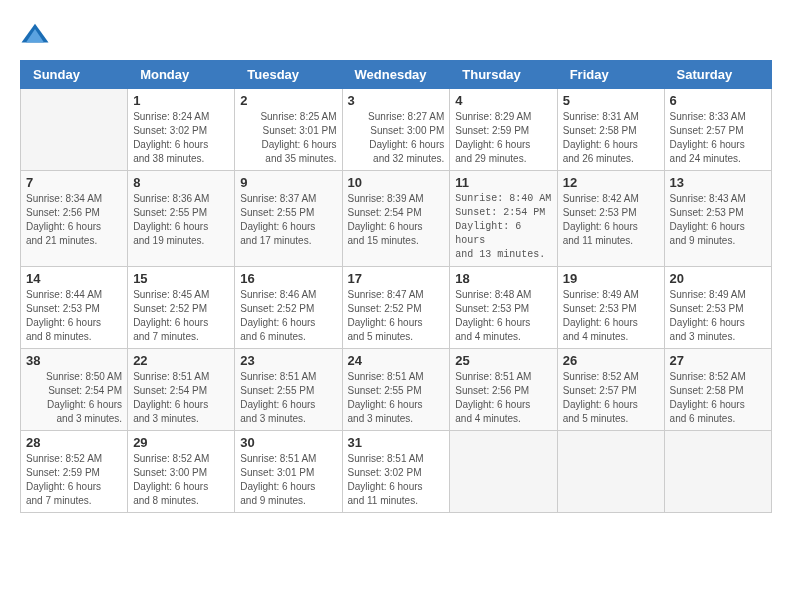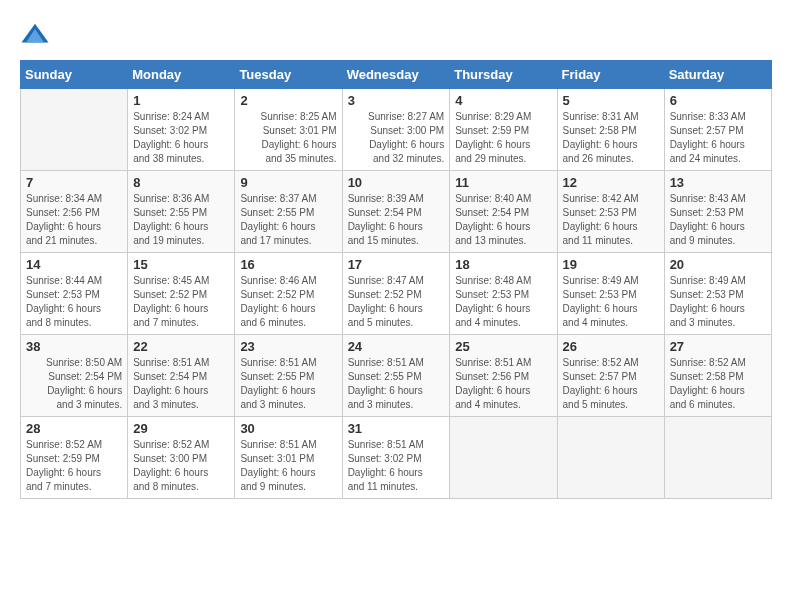--- a/index.html
+++ b/index.html
@@ -47,21 +47,21 @@
       color: #333;
     }
     table {
       width: 100%;
       border-collapse: collapse;
       font-size: 11px;
     }
     thead tr th {
       background-color: #3a7abf;
       color: white;
-      padding: 6px 4px;
+      padding: 6px 12px;
       text-align: left;
       font-size: 13px;
       font-weight: bold;
       border: 1px solid #3a7abf;
     }
     tbody tr td {
       border: 1px solid #ccc;
       padding: 4px 5px;
       vertical-align: top;
       width: 108px;
@@ -189,21 +189,21 @@
         </td>
         <td>
           <span class="day-number">10</span>
           <div class="day-detail" style="white-space: pre-line;">Sunrise: 8:39 AM
 Sunset: 2:54 PM
 Daylight: 6 hours
 and 15 minutes.</div>
         </td>
         <td>
           <span class="day-number">11</span>
-          <div class="day-detail" style="white-space: pre-line;">Sunrise: 8:40 AM
+          <div class="day-detail" style="white-space: pre-line; font-family: Liberation Mono, monospace;">Sunrise: 8:40 AM
 Sunset: 2:54 PM
 Daylight: 6 hours
 and 13 minutes.</div>
         </td>
         <td>
           <span class="day-number">12</span>
           <div class="day-detail" style="white-space: pre-line;">Sunrise: 8:42 AM
 Sunset: 2:53 PM
 Daylight: 6 hours
 and 11 minutes.</div>

